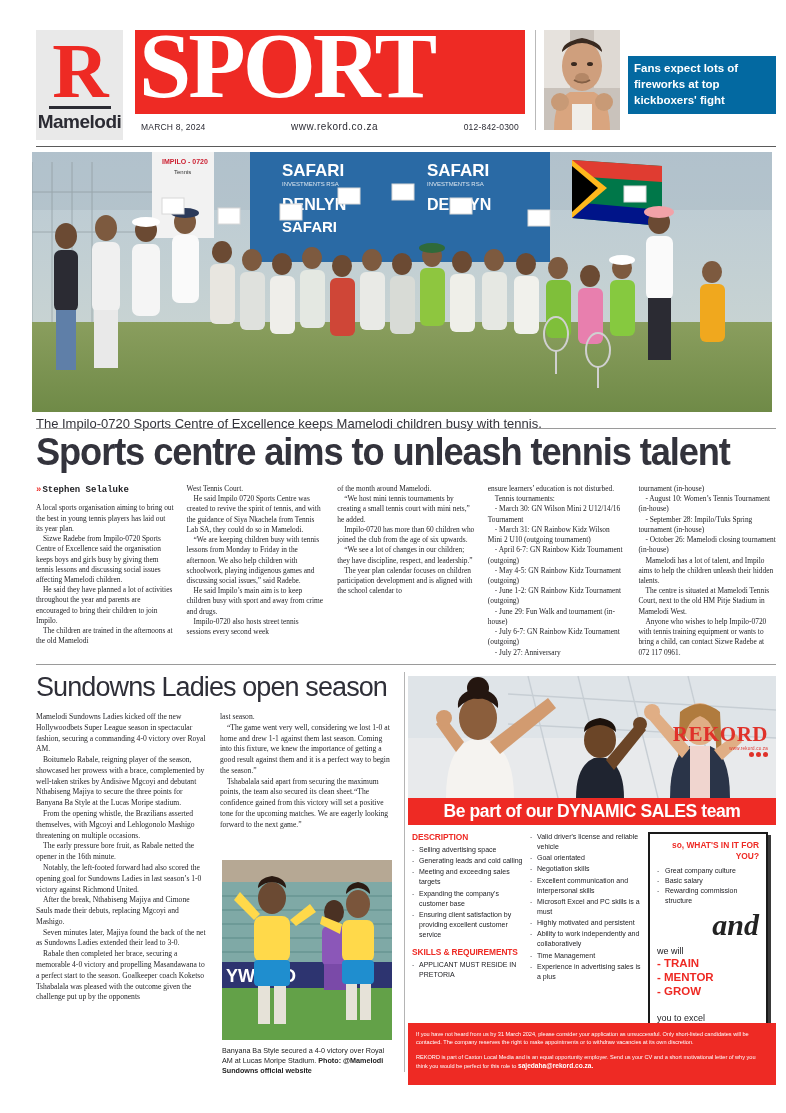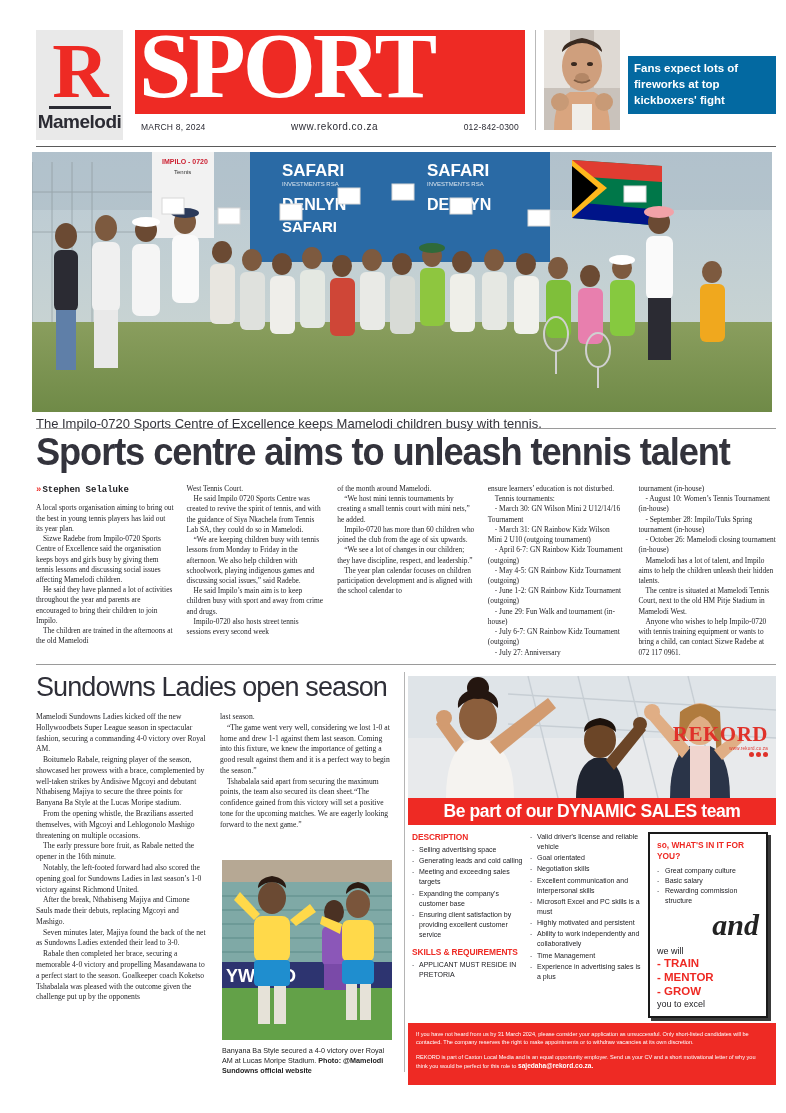--- a/index.html
+++ b/index.html
@@ -104,30 +104,30 @@
   .ad-h2 { margin-top:7px; }
   ul.ad-list { list-style:none; }
   ul.ad-list li { font-family:"Liberation Sans", sans-serif; font-size:7px; line-height:1.45;
                   color:#1c1c20; padding-left:7px; position:relative; margin-bottom:1px; }
   ul.ad-list li:before { content:"-"; position:absolute; left:0; color:#6b6b70; }
   li.caps { text-transform:none; }
 
   .whats-box { border:2.5px solid #1a1a1a; padding:6px 7px 7px 7px; background:#fff;
                box-shadow:3px 3px 0 #3a3a3a; width:120px; }
   .whats-title { font-family:"Liberation Sans", sans-serif; font-weight:bold; font-size:8.4px;
-                 color:#ee2a24; text-align:left; line-height:1.3; margin-bottom:4px; }
+                 color:#ee2a24; text-align:right; line-height:1.3; margin-bottom:4px; }
   ul.whats-list li { font-family:"Liberation Sans", sans-serif; font-size:7px; line-height:1.45;
                      color:#1c1c20; padding-left:8px; position:relative; list-style:none; }
   ul.whats-list li:before { content:"-"; position:absolute; left:0; color:#6b6b70; }
   .and-word { font-family:"Liberation Serif", serif; font-style:italic; font-weight:bold;
               font-size:30px; color:#222; text-align:right; line-height:1; margin:4px 0 6px 6px; }
   .we-will { font-family:"Liberation Sans", sans-serif; font-size:9px; color:#1c1c20; }
   .tg { font-family:"Liberation Sans", sans-serif; font-weight:bold; font-size:11.5px;
         color:#ee2a24; line-height:1.22; }
-  .excel { font-family:"Liberation Sans", sans-serif; font-size:9px; color:#1c1c20; margin-top:1px; }
+  .excel { font-family:"Liberation Sans", sans-serif; font-size:9px; color:#1c1c20; margin-top:15px; }
 
   .ad-foot { position:absolute; left:408px; top:1023px; width:368px; height:62px;
              background:#ee2a24; color:#fff; padding:7px 8px;
              font-family:"Liberation Sans", sans-serif; font-size:5.6px; line-height:1.5; }
   .ad-foot p { margin:0; }
   .ad-foot .gap { height:6px; }
   .ad-foot b { font-weight:bold; font-size:6.6px; }
 </style>
 </head>
 <body>

